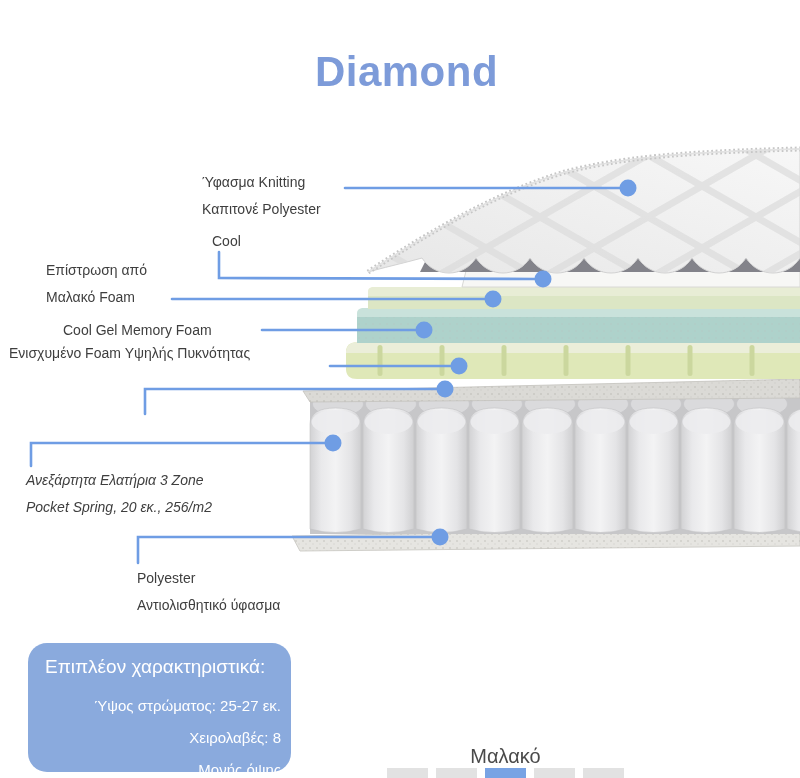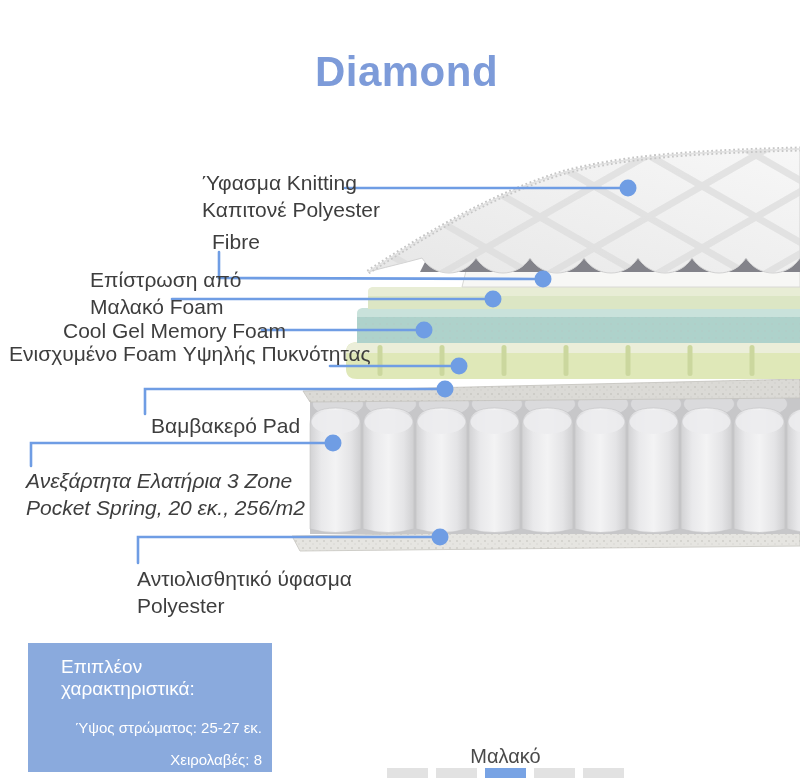--- a/index.html
+++ b/index.html
@@ -14,28 +14,28 @@
     --soft-foam:#dce6c4;
     --cool-gel:#aed2cb;
     --hd-foam:#dfe8b8;
   }
   *{margin:0;padding:0;box-sizing:border-box;}
   body{background:#ffffff;font-family:"Liberation Sans",sans-serif;}
   .page{position:relative;width:800px;height:778px;background:#ffffff;overflow:hidden;margin:0 auto;}
   .illustration{position:absolute;left:0;top:0;width:800px;height:778px;}
   .page-title{position:absolute;left:13px;right:0;top:48px;text-align:center;
     font-size:42px;font-weight:bold;letter-spacing:0.5px;color:var(--title-color);}
-  .callout-label{position:absolute;font-size:21px;line-height:27px;color:var(--label-color);white-space:nowrap;}
+  .callout-label{position:absolute;font-size:14px;line-height:27px;color:var(--label-color);white-space:nowrap;}
   .co-line{stroke:var(--accent);stroke-width:2.6;fill:none;stroke-linecap:round;}
   .co-dot{fill:var(--accent);}
   .soft-front{fill:var(--soft-foam);}
   .cool-front{fill:var(--cool-gel);}
   .hd-front{fill:var(--hd-foam);}
-  .info-box{position:absolute;left:28px;top:643px;width:244px;height:129px;
-    background:var(--box-bg);color:var(--box-text);padding:13px 10px 0 33px;}
+  .info-box{position:absolute;left:28px;top:643px;width:263px;height:129px;
+    background:var(--box-bg);color:var(--box-text);padding:13px 10px 0 17px;border-radius:19px;}
   .info-box .heading{font-size:19px;margin-bottom:12px;}
   .info-box .item{font-size:15px;line-height:32px;text-align:right;}
   .firmness{position:absolute;left:376px;top:745px;display:flex;align-items:center;flex-direction:column;}
   .firmness .scale-label{font-size:20px;color:var(--scale-label);}
   .firmness .segments{display:flex;gap:8px;margin:0 11px;}
   .firmness .seg{width:41px;height:16px;background:var(--seg);}
   .firmness .seg.active{background:var(--seg-active);}
 </style>
 </head>
 <body>
@@ -176,48 +176,45 @@
       <circle class="co-dot" cx="440" cy="537" r="8.5"></circle>
     </g>
   </svg>
 
   <div class="callout-label" style="left:202px;top:169px;">
     <div>Ύφασμα Knitting</div>
     <div>Καπιτονέ Polyester</div>
   </div>
 
   <div class="callout-label" style="left:212px;top:228px;">
-    <div>Fibre</div>
-  </div>
-
-  <div class="callout-label" style="left:46px;top:266px;margin-left:44px;">
+    <div>Cool</div>
+  </div>
+
+  <div class="callout-label" style="left:46px;top:257px;">
     <div>Επίστρωση από</div>
     <div>Μαλακό Foam</div>
   </div>
 
   <div class="callout-label" style="left:56px;top:317px;margin-left:7px;">
     <div>Cool Gel Memory Foam</div>
   </div>
 
   <div class="callout-label" style="left:9px;top:340px;">
     <div>Ενισχυμένο Foam Υψηλής Πυκνότητας</div>
   </div>
 
-  <div class="callout-label" style="left:151px;top:412px;">
-    <div>Βαμβακερό Pad</div>
-  </div>
 
   <div class="callout-label" style="left:26px;top:467px;font-style:italic;">
     <div>Ανεξάρτητα Ελατήρια 3 Zone</div>
     <div>Pocket Spring, 20 εκ., 256/m2</div>
   </div>
 
   <div class="callout-label" style="left:137px;top:565px;">
+    <div>Polyester</div>
     <div>Αντιολισθητικό ύφασμα</div>
-    <div>Polyester</div>
   </div>
 
   <div class="info-box">
     <div class="heading">Επιπλέον χαρακτηριστικά:</div>
     <div class="item">Ύψος στρώματος: 25-27 εκ.</div>
     <div class="item">Χειρολαβές: 8</div>
     <div class="item">Μονής όψης</div>
   </div>
 
   <div class="firmness">

